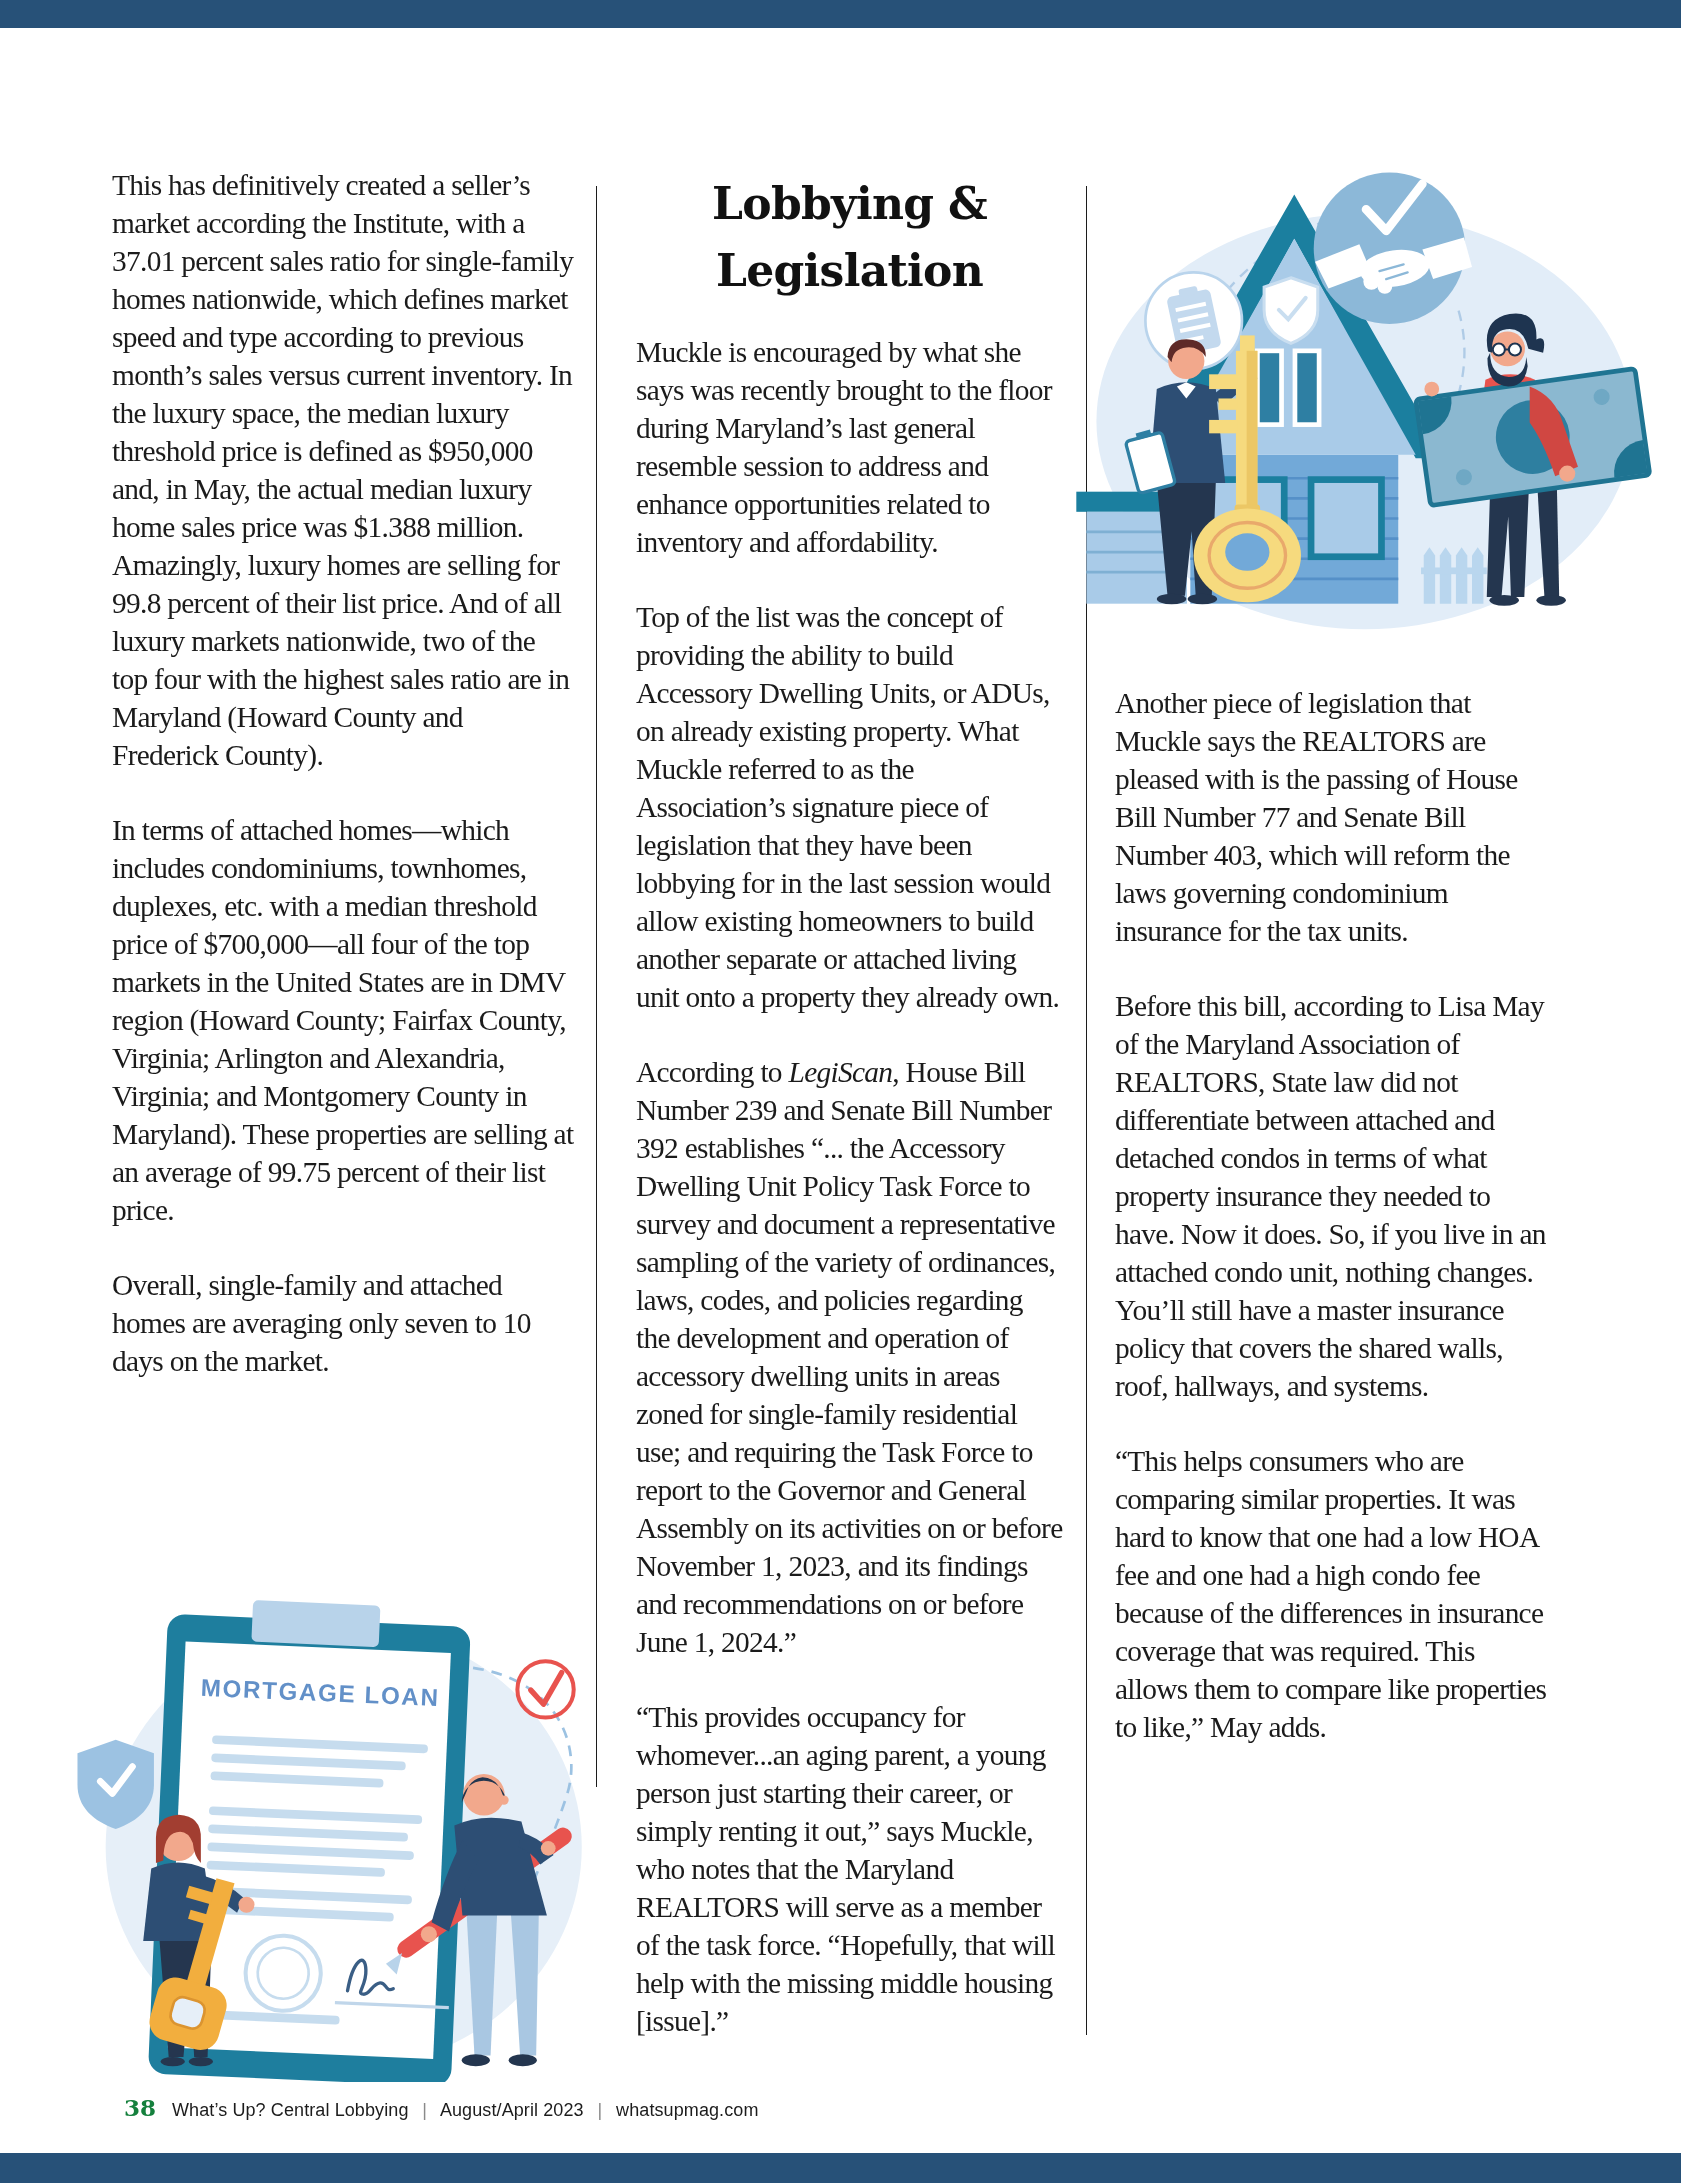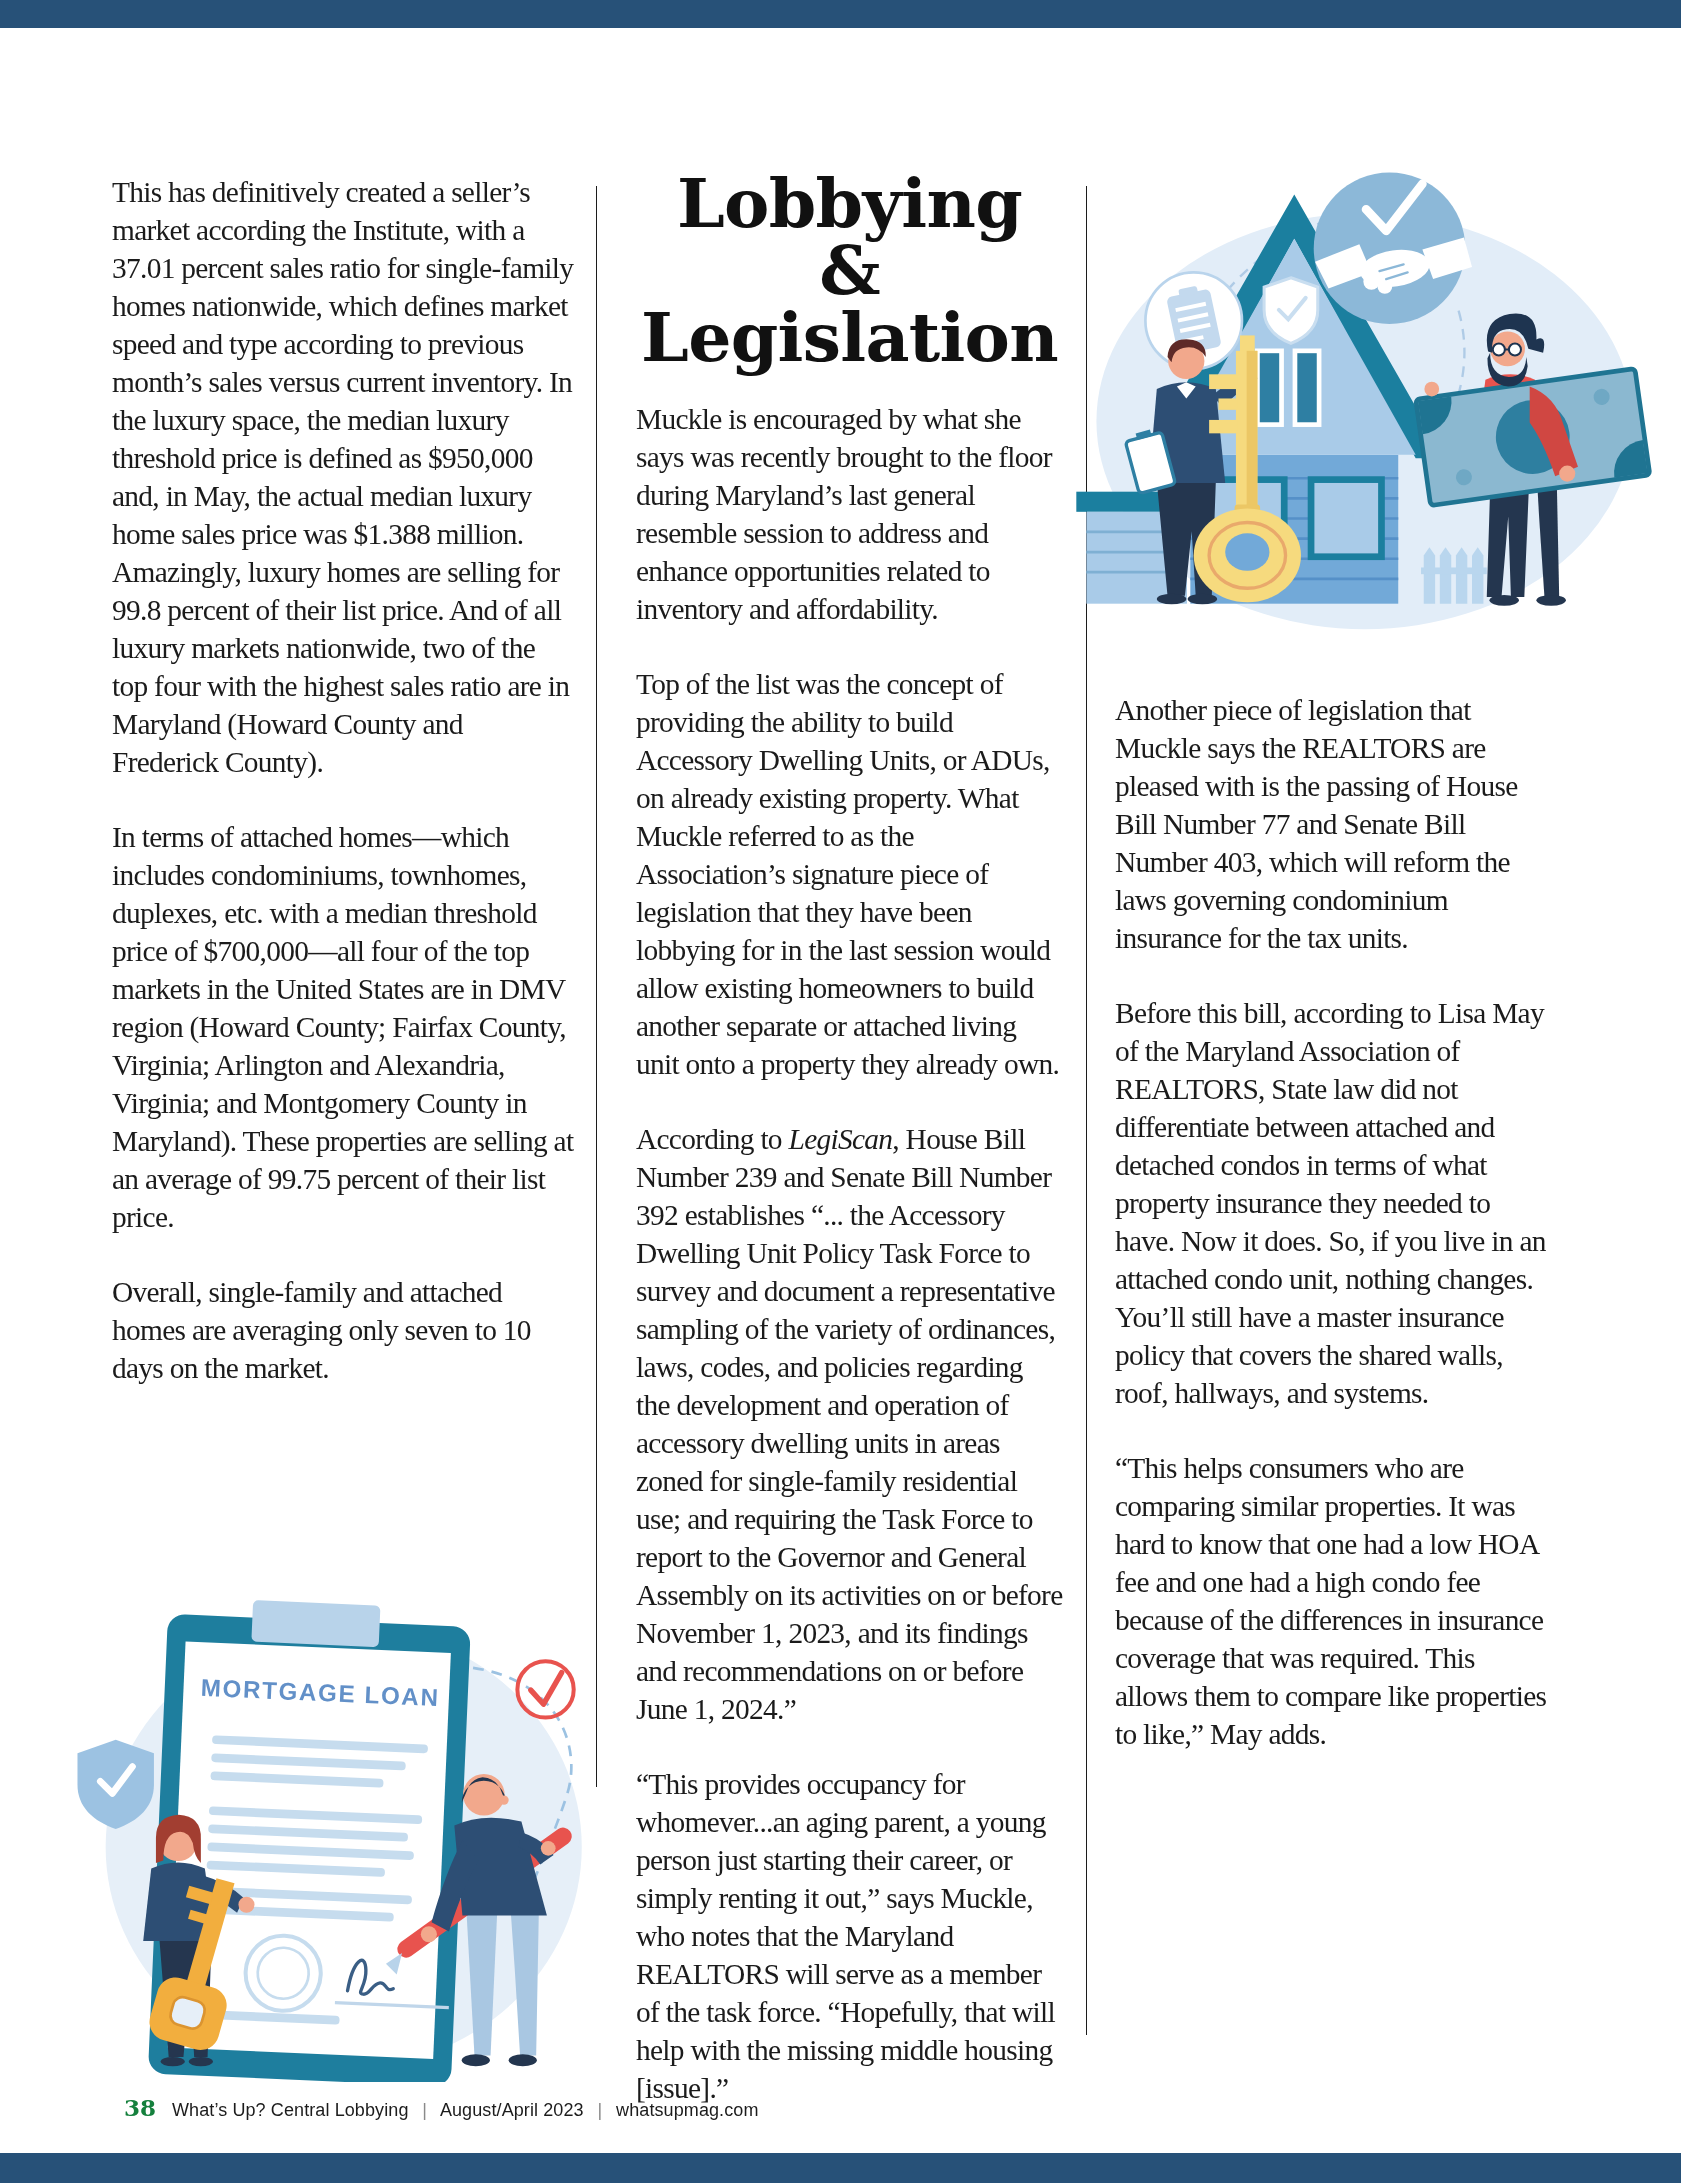--- a/index.html
+++ b/index.html
@@ -5,26 +5,26 @@
   html,body{margin:0;padding:0;background:#ffffff;}
   .page{position:relative;width:1681px;height:2183px;background:#ffffff;overflow:hidden;
         font-family:"Liberation Serif",serif;color:#1b1b1b;}
   .bar{position:absolute;left:0;width:1681px;background:#275178;}
   .bar.top{top:0;height:28px;}
   .bar.bottom{top:2153px;height:30px;}
   .divider{position:absolute;width:1.3px;background:#1c1c1c;z-index:1;}
   .divider.a{left:596px;top:186px;height:1601px;}
   .divider.b{left:1086px;top:186px;height:1849px;}
   .col{position:absolute;z-index:3;font-size:29.4px;line-height:38px;letter-spacing:-0.7px;}
-  .col p{margin:7px 0 37px 0;}
+  .col p{margin:0 0 37px 0;}
   .col p em{font-style:italic;}
   .col1{left:112px;top:166px;width:463px;}
   .col2{left:636px;top:170px;width:427px;}
   .col3{left:1115px;top:684px;width:435px;}
-  h1.headline{font-family:"DejaVu Serif",serif;font-weight:700;font-size:68px;line-height:67px;
+  h1.headline{font-family:"DejaVu Serif",serif;font-weight:700;font-size:44px;line-height:67px;
               text-align:center;letter-spacing:-0.7px;margin:0 0 29.4px 0;color:#111;}
   .illus{position:absolute;z-index:2;}
   .illus.house{left:1056px;top:153px;width:604px;height:503px;}
   .illus.mortgage{left:52px;top:1545px;width:570px;height:537px;}
   .footer{position:absolute;z-index:3;left:124px;top:2094px;display:flex;align-items:baseline;}
   .pagenum{font-family:"DejaVu Serif",serif;font-weight:700;font-size:23px;color:#15803d;}
   .footmeta{font-family:"Liberation Sans",sans-serif;font-size:18px;color:#1c1c1c;margin-left:16px;letter-spacing:0.1px;}
   .footmeta .pipe{color:#8a8a8a;margin:0 8.7px;font-weight:400;}
 </style>
 </head>

